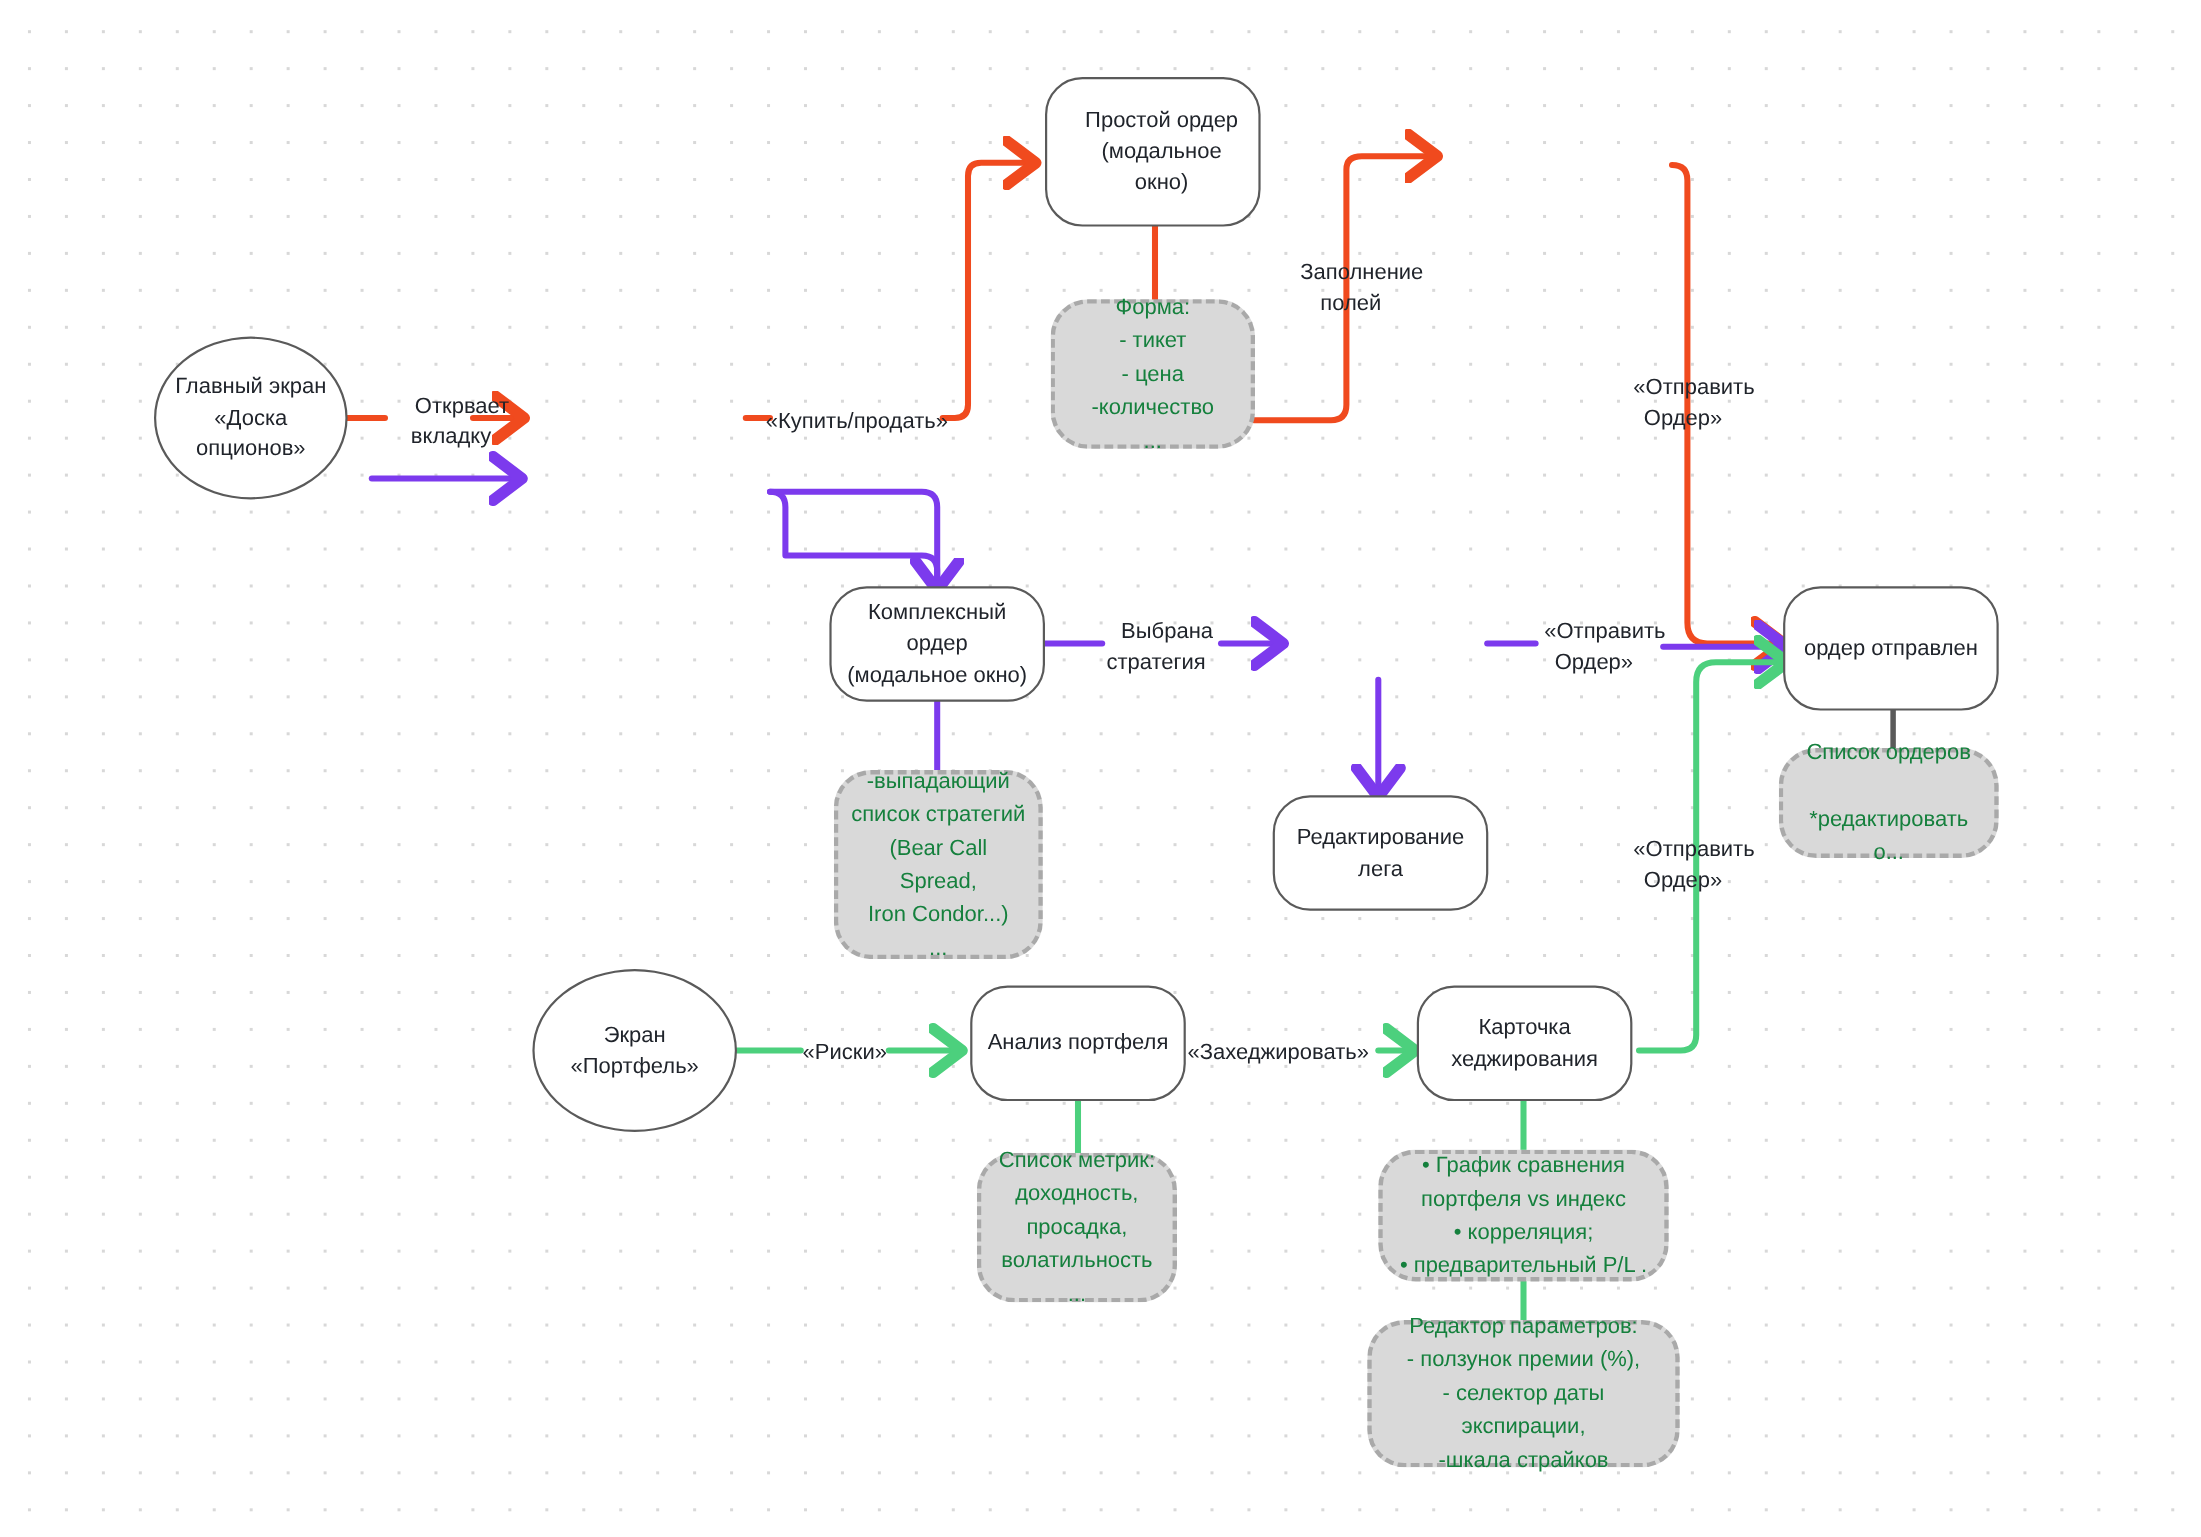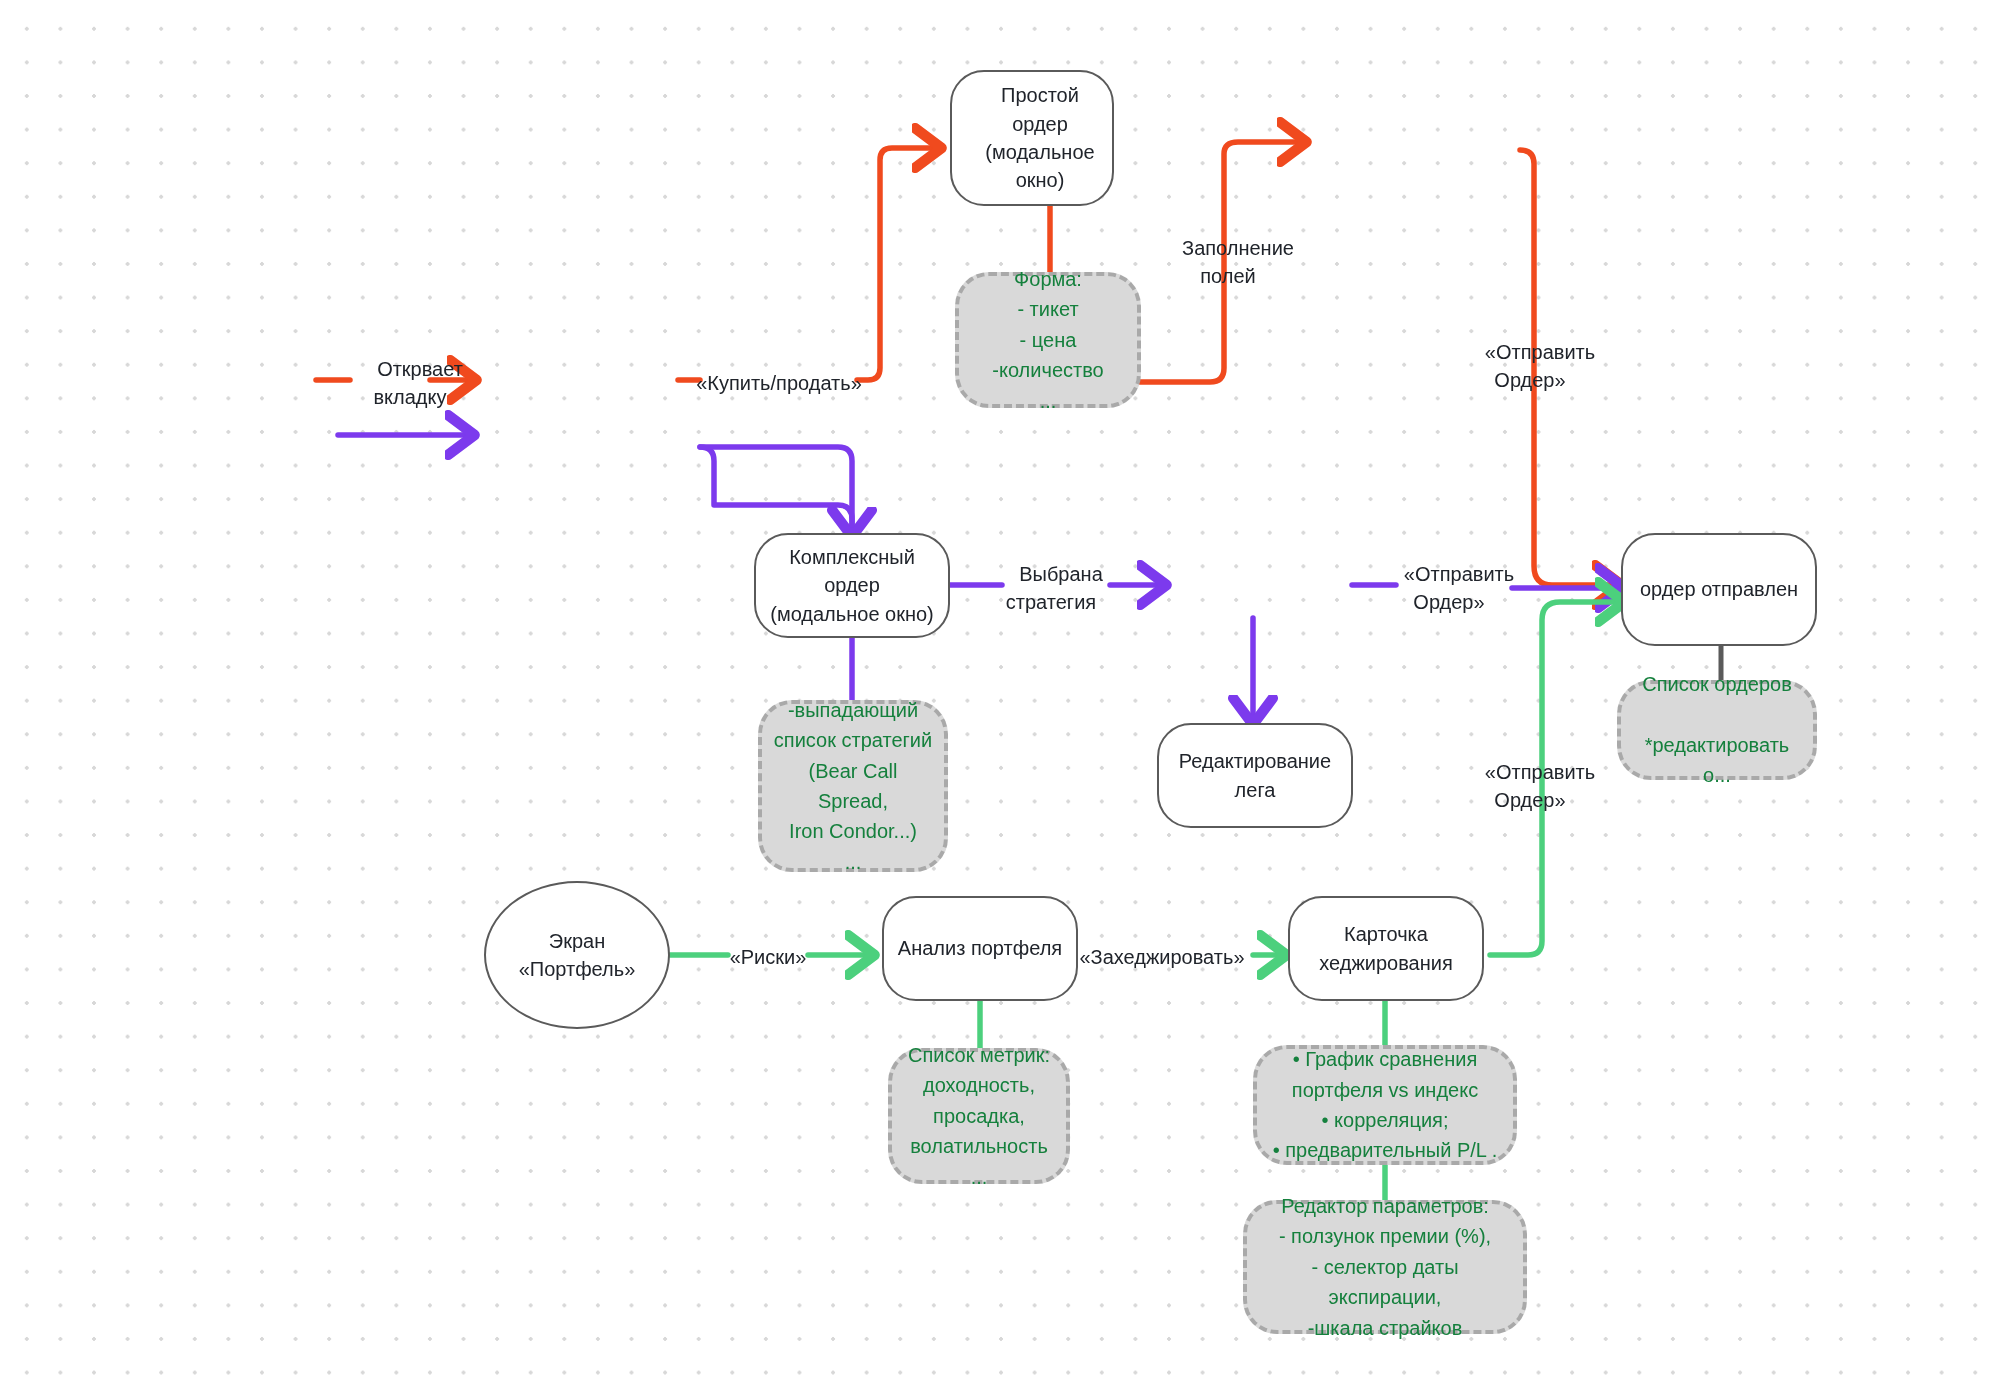--- a/index.html
+++ b/index.html
@@ -132,23 +132,28 @@
       <path stroke="#4cd07d" d="M1385,1000 L1385,1045"></path>
 
       <path stroke="#4cd07d" d="M1385,1164 L1385,1200"></path>
 
       <path stroke="#4cd07d" marker-end="url(#ah-green)" d="M1490,955 L1528,955 Q1542,955 1542,941 L1542,620 Q1542,602 1560,602 L1618,602"></path>
     </g>
 
     <path fill="none" stroke="#5a5a5a" stroke-width="5" stroke-linecap="round" d="M1721,646 L1721,680"></path>
   </svg>
 
-
-
-  <div class="node rounded f20" style="left:950px; top:70px; width:164px; height:136px;padding-left:16px;">
+  <div class="node ellipse f20" style="left:140px; top:306px; width:176px; height:148px;">
+    <span class="inner">Главный экран
+«Доска
+опционов»</span>
+  </div>
+
+
+  <div class="node rounded f20" style="left:950px; top:70px; width:196px; height:136px;padding-left:16px;">
     <span class="inner">Простой ордер
 (модальное окно)</span>
   </div>
 
 
   <div class="node rounded f20" style="left:754px; top:533px; width:196px; height:105px;">
     <span class="inner">Комплексный ордер
 (модальное окно)</span>
   </div>
 

